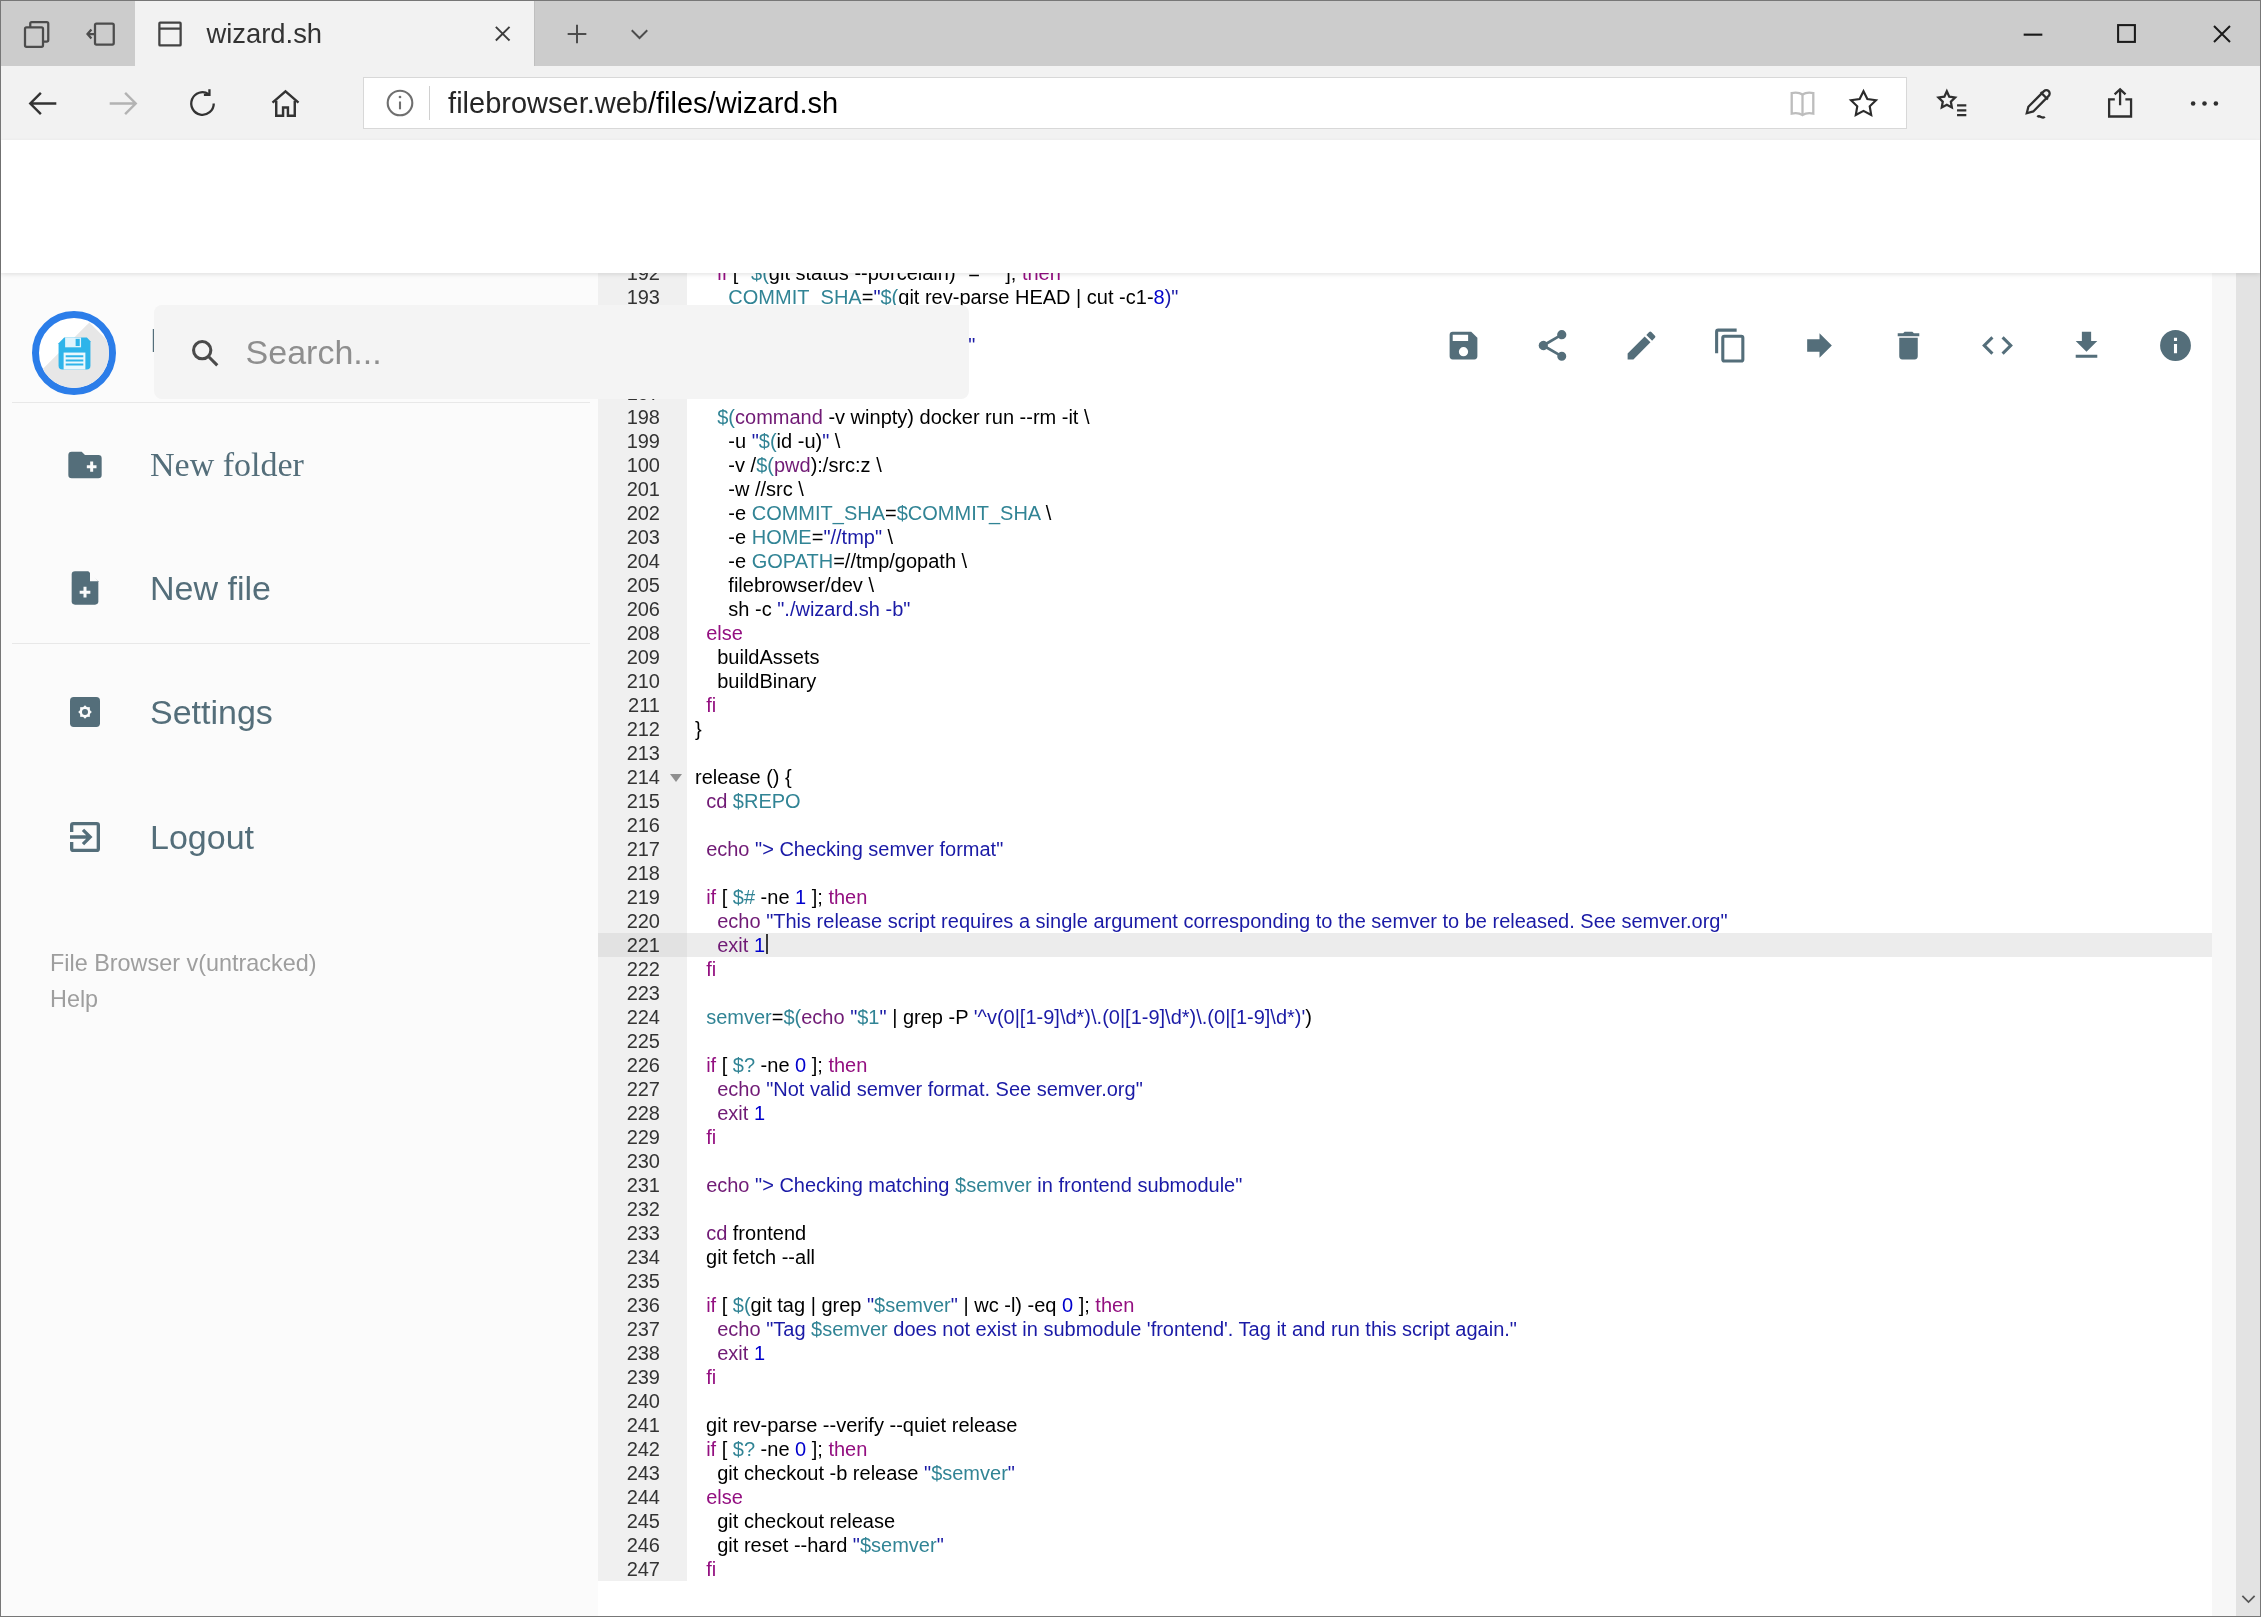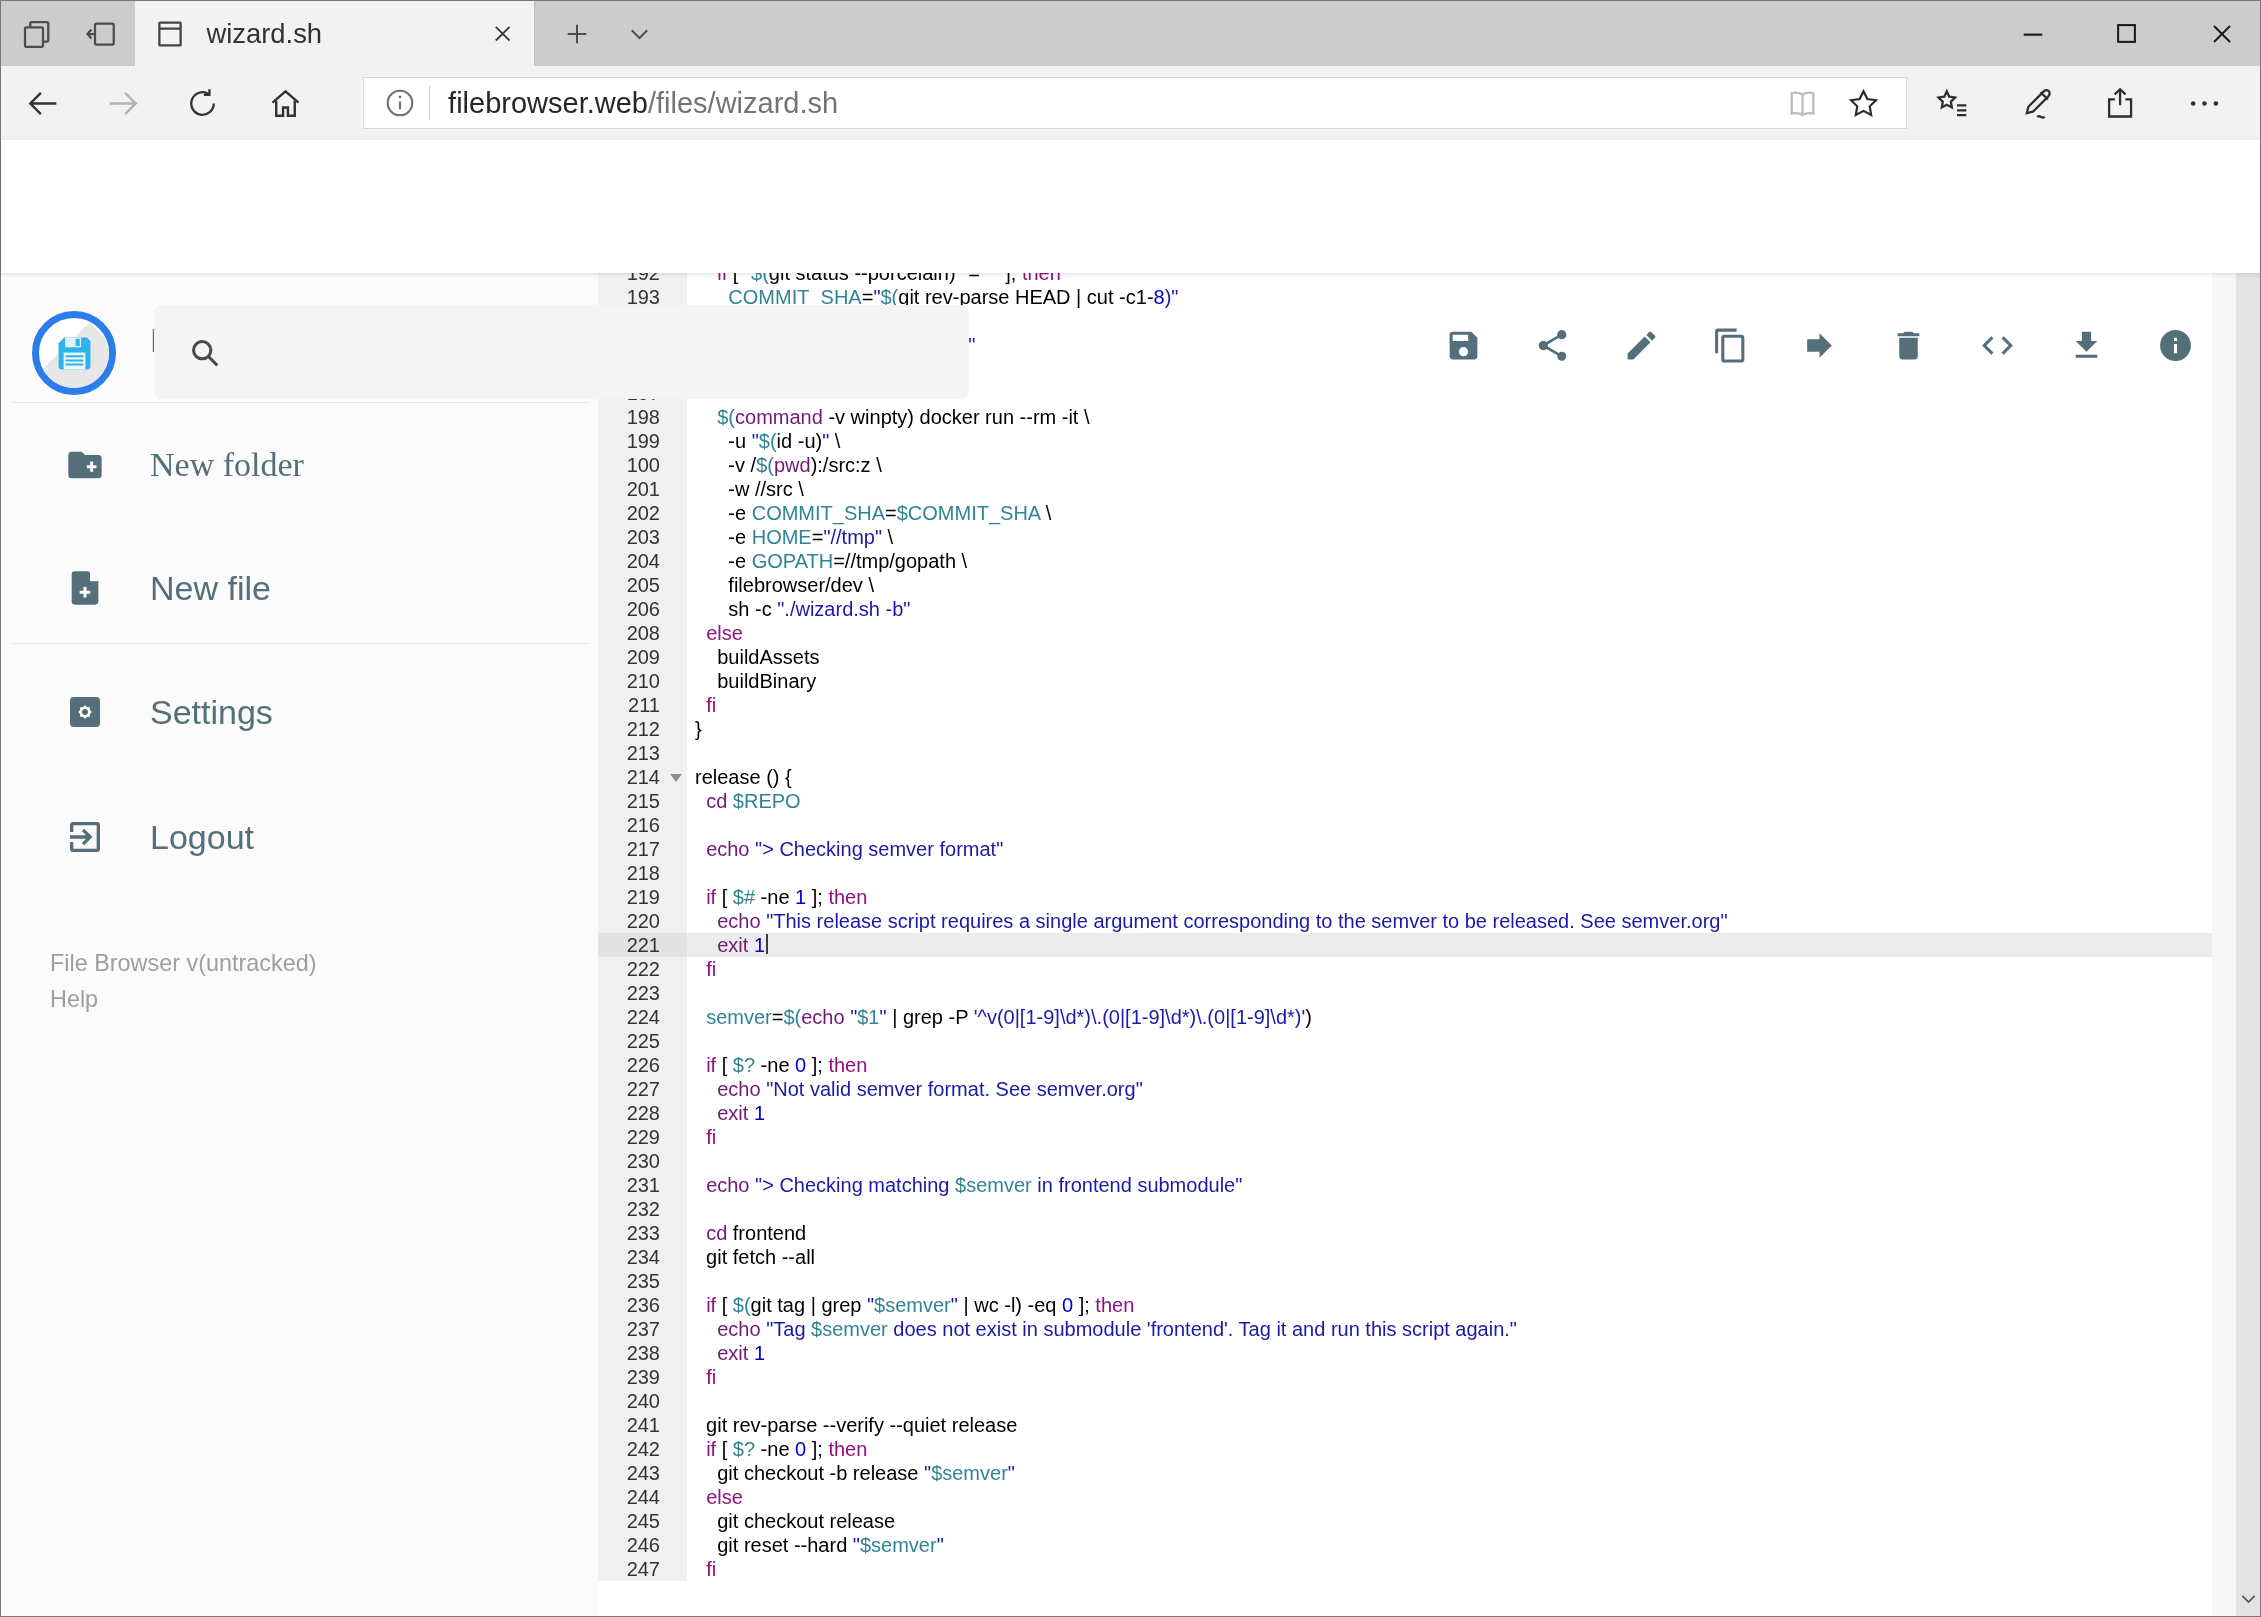--- a/index.html
+++ b/index.html
@@ -16,21 +16,21 @@
   .winbtn { position:absolute; top:0; width:69px; height:65px; display:flex; align-items:center; justify-content:center; color:#1a1a1a; }
 
   
   .btoolbar { position:absolute; left:0; top:65px; width:100%; height:74px; background:#f2f2f2; }
   .nav-btn { position:absolute; top:4.8px; width:65px; height:65px; display:flex; align-items:center; justify-content:center; color:#333; }
   .nav-btn.disabled { color:#b3b3b3; }
   .address { position:absolute; left:362px; top:11.3px; width:1544px; height:52px; background:#fff; border:0.8px solid #d8d8d8; display:flex; align-items:center; }
   .address .info { color:#6f6f6f; margin:0 11.3px 0 18px; display:flex; }
   .address .sep { width:0.8px; height:34px; background:#d0d0d0; margin-right:18px; }
   .url { font-size:29px; color:#262626; white-space:nowrap; flex:1; }
-  .url .path { color:#737373; }
+  .url .path { color:#000000; }
   .addr-ico { display:flex; margin-right:24px; }
   .right-tools { position:absolute; right:32px; top:4.8px; display:flex; gap:36px; }
   .right-tools .tool { width:48px; height:65px; display:flex; align-items:center; justify-content:center; color:#2f2f2f; }
 
   
   .appheader { position:absolute; left:0; top:139px; width:100%; height:133px; background:#fff; box-shadow:0 2.4px 4.8px rgba(0,0,0,.12); z-index:5; }
   .logo { position:absolute; left:31px; top:171px; width:84px; height:84px; border-radius:50%; border:7.3px solid #2b7de9; background:#fff; overflow:hidden; display:flex; align-items:center; justify-content:center; }
   .logo .shade { position:absolute; width:97px; height:97px; background:#e7e7e7; transform:rotate(45deg) translate(37px,16px); }
   .logo svg { position:relative; }
   .searchbar { position:absolute; left:153px; top:165px; width:815px; height:94px; background:#f4f4f4; border-radius:8px; display:flex; align-items:center; }
@@ -248,20 +248,21 @@
           </svg>
         </span>
     </div>
     <div class="searchbar">
       <span class="mag">
           <svg width="37" height="37" viewBox="0 0 24 24" fill="none" stroke="currentColor" stroke-width="2">
             <circle cx="10.5" cy="10.5" r="5.6"></circle>
             <path d="M14.9 14.9 20.3 20.3"></path>
           </svg>
         </span>
+      <input type="text" placeholder="Search..." style="">
     </div>
     <div class="actions" id="header-actions">
         <button class="abtn" style="background: none; border: none; cursor: pointer; padding: 0px; color: rgb(84, 110, 122);">
           <span>
             <svg viewBox="0 0 24 24" fill="currentColor" width="37" height="37">
               <path d="M17 3H5a2 2 0 0 0-2 2v14a2 2 0 0 0 2 2h14a2 2 0 0 0 2-2V7l-4-4zm-5 16a3 3 0 1 1 0-6 3 3 0 0 1 0 6zm3-10H5V5h10v4z"></path>
             </svg>
           </span>
         </button>
         <button class="abtn" style="background: none; border: none; cursor: pointer; padding: 0px; color: rgb(84, 110, 122);">

